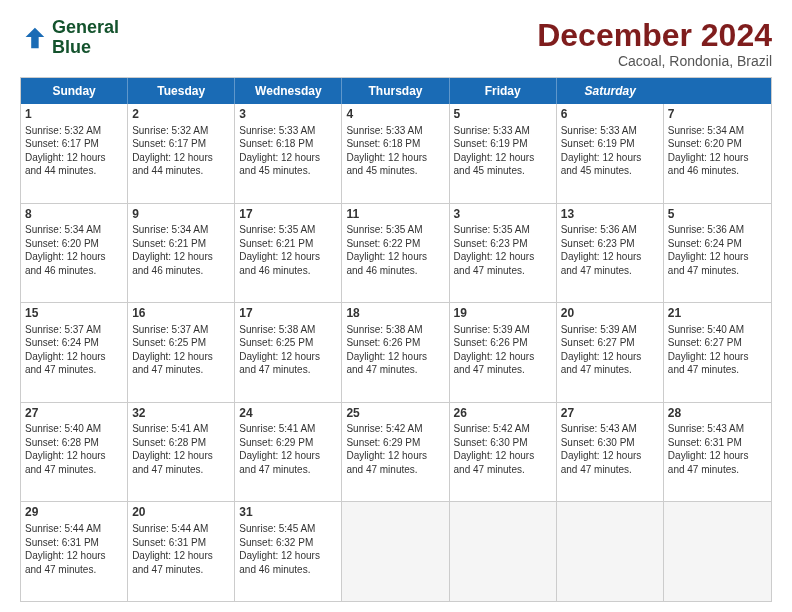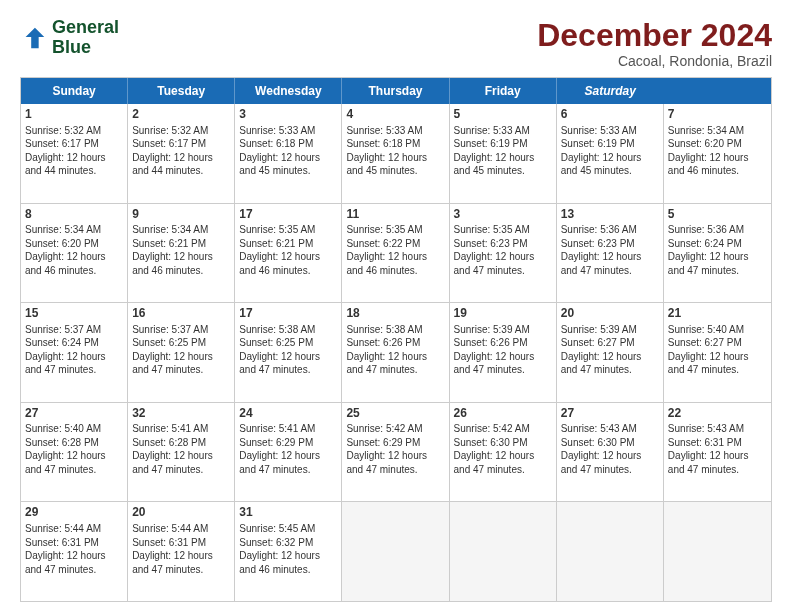--- a/index.html
+++ b/index.html
@@ -167,21 +167,21 @@
           <div class="cal-cell"><span class="day-num">20</span><span class="cell-text">Sunrise: 5:39 AM<br>Sunset: 6:27 PM<br>Daylight: 12 hours and 47 minutes.</span></div>
           <div class="cal-cell"><span class="day-num">21</span><span class="cell-text">Sunrise: 5:40 AM<br>Sunset: 6:27 PM<br>Daylight: 12 hours and 47 minutes.</span></div>
         </div>
         <div class="cal-row">
           <div class="cal-cell"><span class="day-num">27</span><span class="cell-text">Sunrise: 5:40 AM<br>Sunset: 6:28 PM<br>Daylight: 12 hours and 47 minutes.</span></div>
           <div class="cal-cell"><span class="day-num">32</span><span class="cell-text">Sunrise: 5:41 AM<br>Sunset: 6:28 PM<br>Daylight: 12 hours and 47 minutes.</span></div>
           <div class="cal-cell"><span class="day-num">24</span><span class="cell-text">Sunrise: 5:41 AM<br>Sunset: 6:29 PM<br>Daylight: 12 hours and 47 minutes.</span></div>
           <div class="cal-cell"><span class="day-num">25</span><span class="cell-text">Sunrise: 5:42 AM<br>Sunset: 6:29 PM<br>Daylight: 12 hours and 47 minutes.</span></div>
           <div class="cal-cell"><span class="day-num">26</span><span class="cell-text">Sunrise: 5:42 AM<br>Sunset: 6:30 PM<br>Daylight: 12 hours and 47 minutes.</span></div>
           <div class="cal-cell"><span class="day-num">27</span><span class="cell-text">Sunrise: 5:43 AM<br>Sunset: 6:30 PM<br>Daylight: 12 hours and 47 minutes.</span></div>
-          <div class="cal-cell"><span class="day-num">22</span><span class="cell-text">Sunrise: 5:43 AM<br>Sunset: 6:31 PM<br>Daylight: 12 hours and 47 minutes.</span></div>
+          <div class="cal-cell"><span class="day-num">28</span><span class="cell-text">Sunrise: 5:43 AM<br>Sunset: 6:31 PM<br>Daylight: 12 hours and 47 minutes.</span></div>
         </div>
         <div class="cal-row">
           <div class="cal-cell"><span class="day-num">29</span><span class="cell-text">Sunrise: 5:44 AM<br>Sunset: 6:31 PM<br>Daylight: 12 hours and 47 minutes.</span></div>
           <div class="cal-cell"><span class="day-num">20</span><span class="cell-text">Sunrise: 5:44 AM<br>Sunset: 6:31 PM<br>Daylight: 12 hours and 47 minutes.</span></div>
           <div class="cal-cell"><span class="day-num">31</span><span class="cell-text">Sunrise: 5:45 AM<br>Sunset: 6:32 PM<br>Daylight: 12 hours and 46 minutes.</span></div>
           <div class="cal-cell empty"></div>
           <div class="cal-cell empty"></div>
           <div class="cal-cell empty"></div>
           <div class="cal-cell empty"></div>
         </div>

